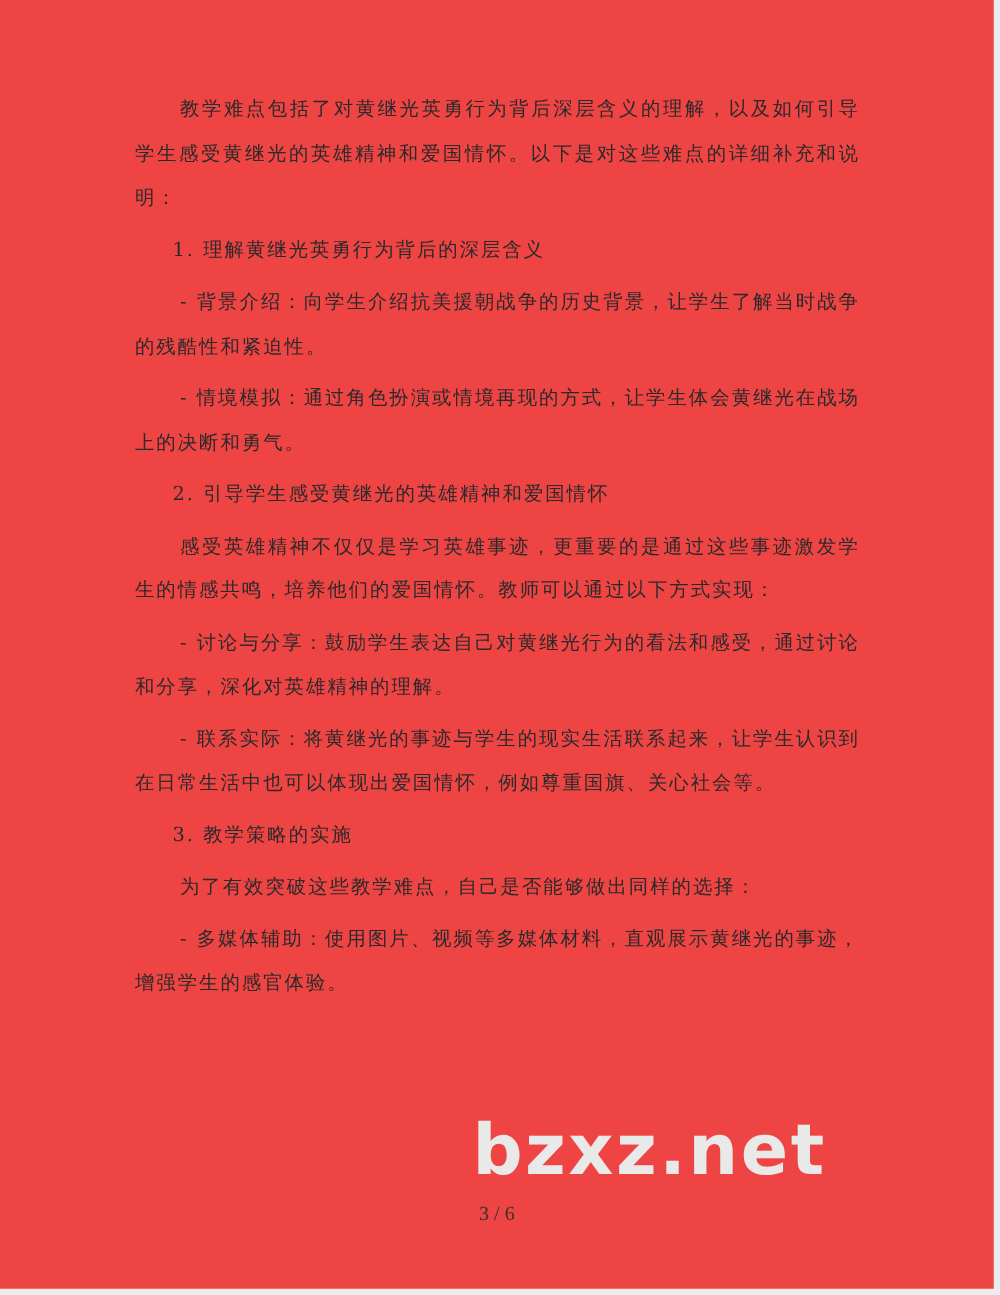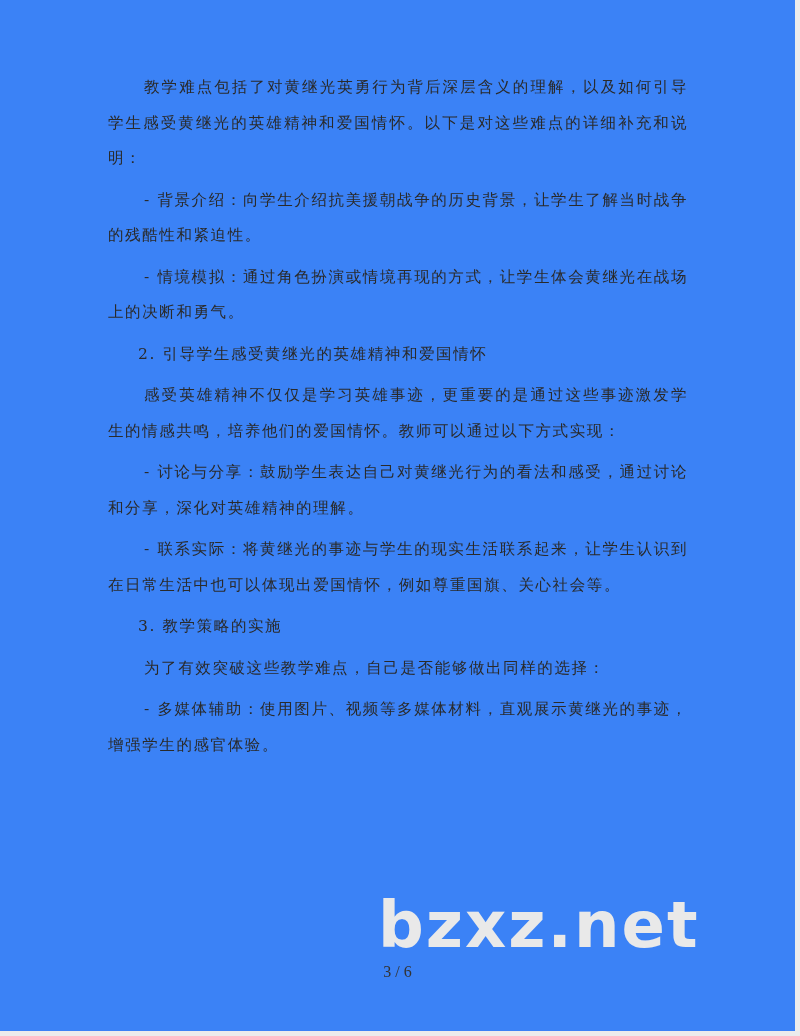--- a/index.html
+++ b/index.html
@@ -3,45 +3,46 @@
 <meta charset="utf-8">
 <style>
   html, body { margin: 0; padding: 0; }
   body {
     width: 800px; height: 1036px; position: relative; overflow: hidden;
     background: #ececec;
     font-family: "DejaVu Serif", "Liberation Serif", serif;
   }
   .page {
     position: absolute; left: 0; top: 0; width: 795px; height: 1031px;
-    background: #3b82f6;
+    background: #ef4444;
   }
   .content {
     position: absolute; left: 108px; top: 70px; width: 580px;
     color: #2a2a2a; font-size: 15.5px; letter-spacing: 1.6px;
   }
   .p { line-height: 35.5px; margin: 0 0 6px 0; text-indent: 36px; text-align: justify; }
   .h { line-height: 35.5px; margin: 0 0 6px 0; padding-left: 30px; }
   .watermark {
     position: absolute; left: 378px; top: 893px;
     font-family: "DejaVu Sans", "Liberation Sans", sans-serif;
-    font-weight: bold; font-size: 64px; letter-spacing: 2px;
+    font-weight: bold; font-size: 56px; letter-spacing: 2px;
     color: #e9e9e9; line-height: 1; pointer-events: none;
   }
   .page-num {
     position: absolute; left: 0; width: 795px; top: 963px; text-align: center;
     font-family: "Liberation Serif", "DejaVu Serif", serif; font-size: 16px; color: #333;
   }
 </style>
 </head>
 <body>
 
 <div class="page">
   <div class="content">
     <p class="p">教学难点包括了对黄继光英勇行为背后深层含义的理解，以及如何引导学生感受黄继光的英雄精神和爱国情怀。以下是对这些难点的详细补充和说明：</p>
+    <p class="h">1. 理解黄继光英勇行为背后的深层含义</p>
     <p class="p">- 背景介绍：向学生介绍抗美援朝战争的历史背景，让学生了解当时战争的残酷性和紧迫性。</p>
     <p class="p">- 情境模拟：通过角色扮演或情境再现的方式，让学生体会黄继光在战场上的决断和勇气。</p>
     <p class="h">2. 引导学生感受黄继光的英雄精神和爱国情怀</p>
     <p class="p">感受英雄精神不仅仅是学习英雄事迹，更重要的是通过这些事迹激发学生的情感共鸣，培养他们的爱国情怀。教师可以通过以下方式实现：</p>
     <p class="p">- 讨论与分享：鼓励学生表达自己对黄继光行为的看法和感受，通过讨论和分享，深化对英雄精神的理解。</p>
     <p class="p">- 联系实际：将黄继光的事迹与学生的现实生活联系起来，让学生认识到在日常生活中也可以体现出爱国情怀，例如尊重国旗、关心社会等。</p>
     <p class="h">3. 教学策略的实施</p>
     <p class="p">为了有效突破这些教学难点，自己是否能够做出同样的选择：</p>
     <p class="p">- 多媒体辅助：使用图片、视频等多媒体材料，直观展示黄继光的事迹，增强学生的感官体验。</p>
   </div>

